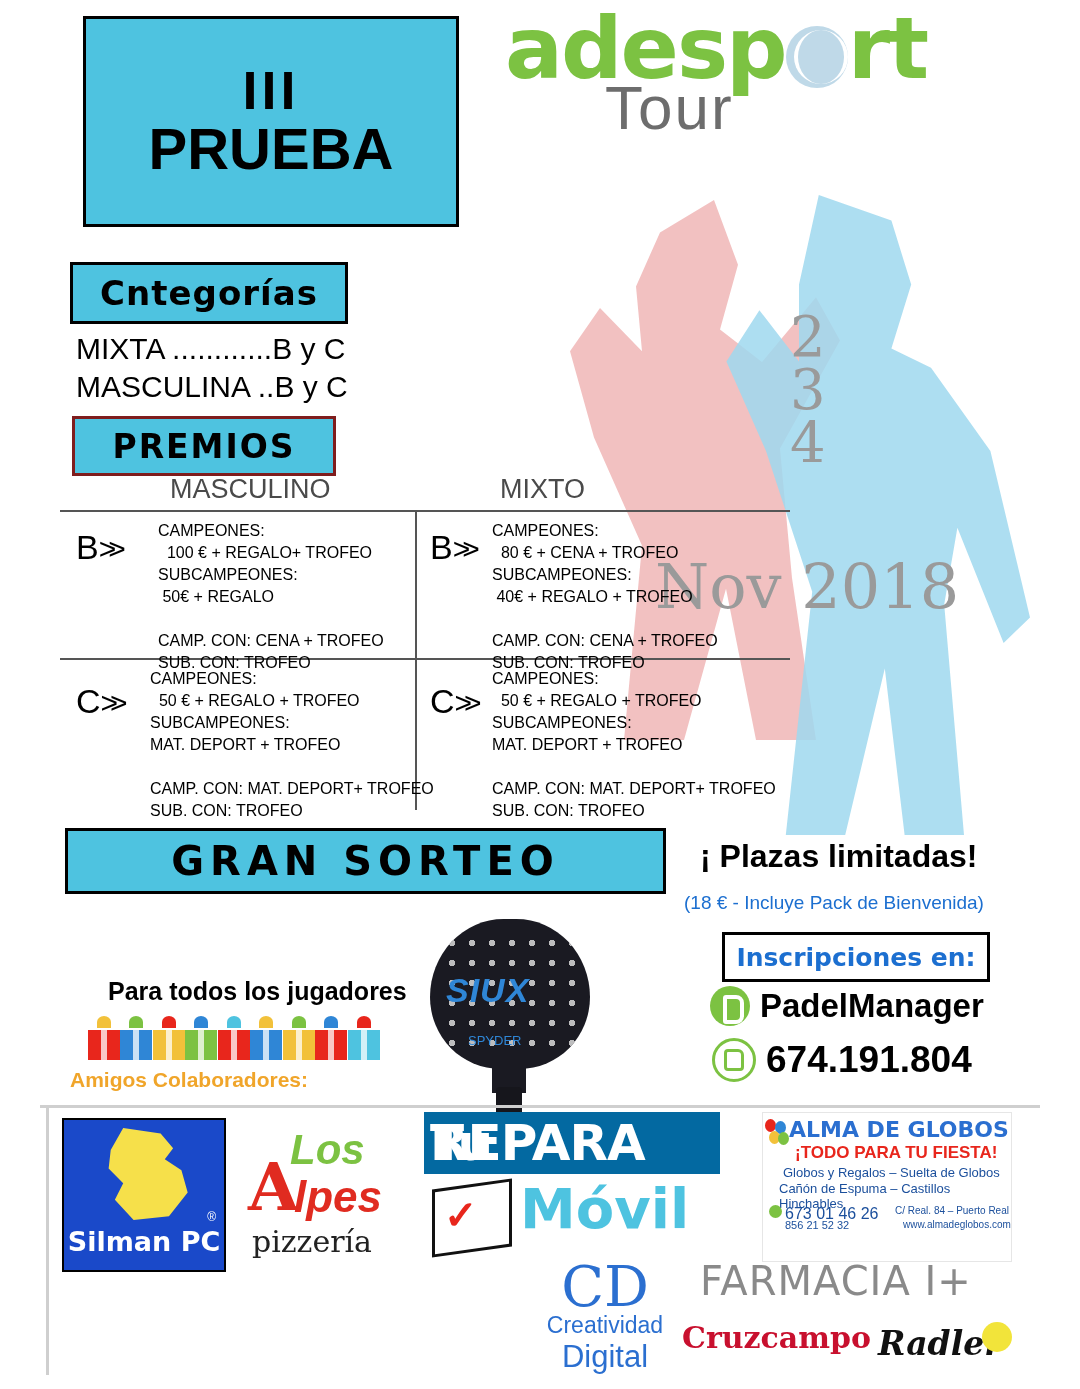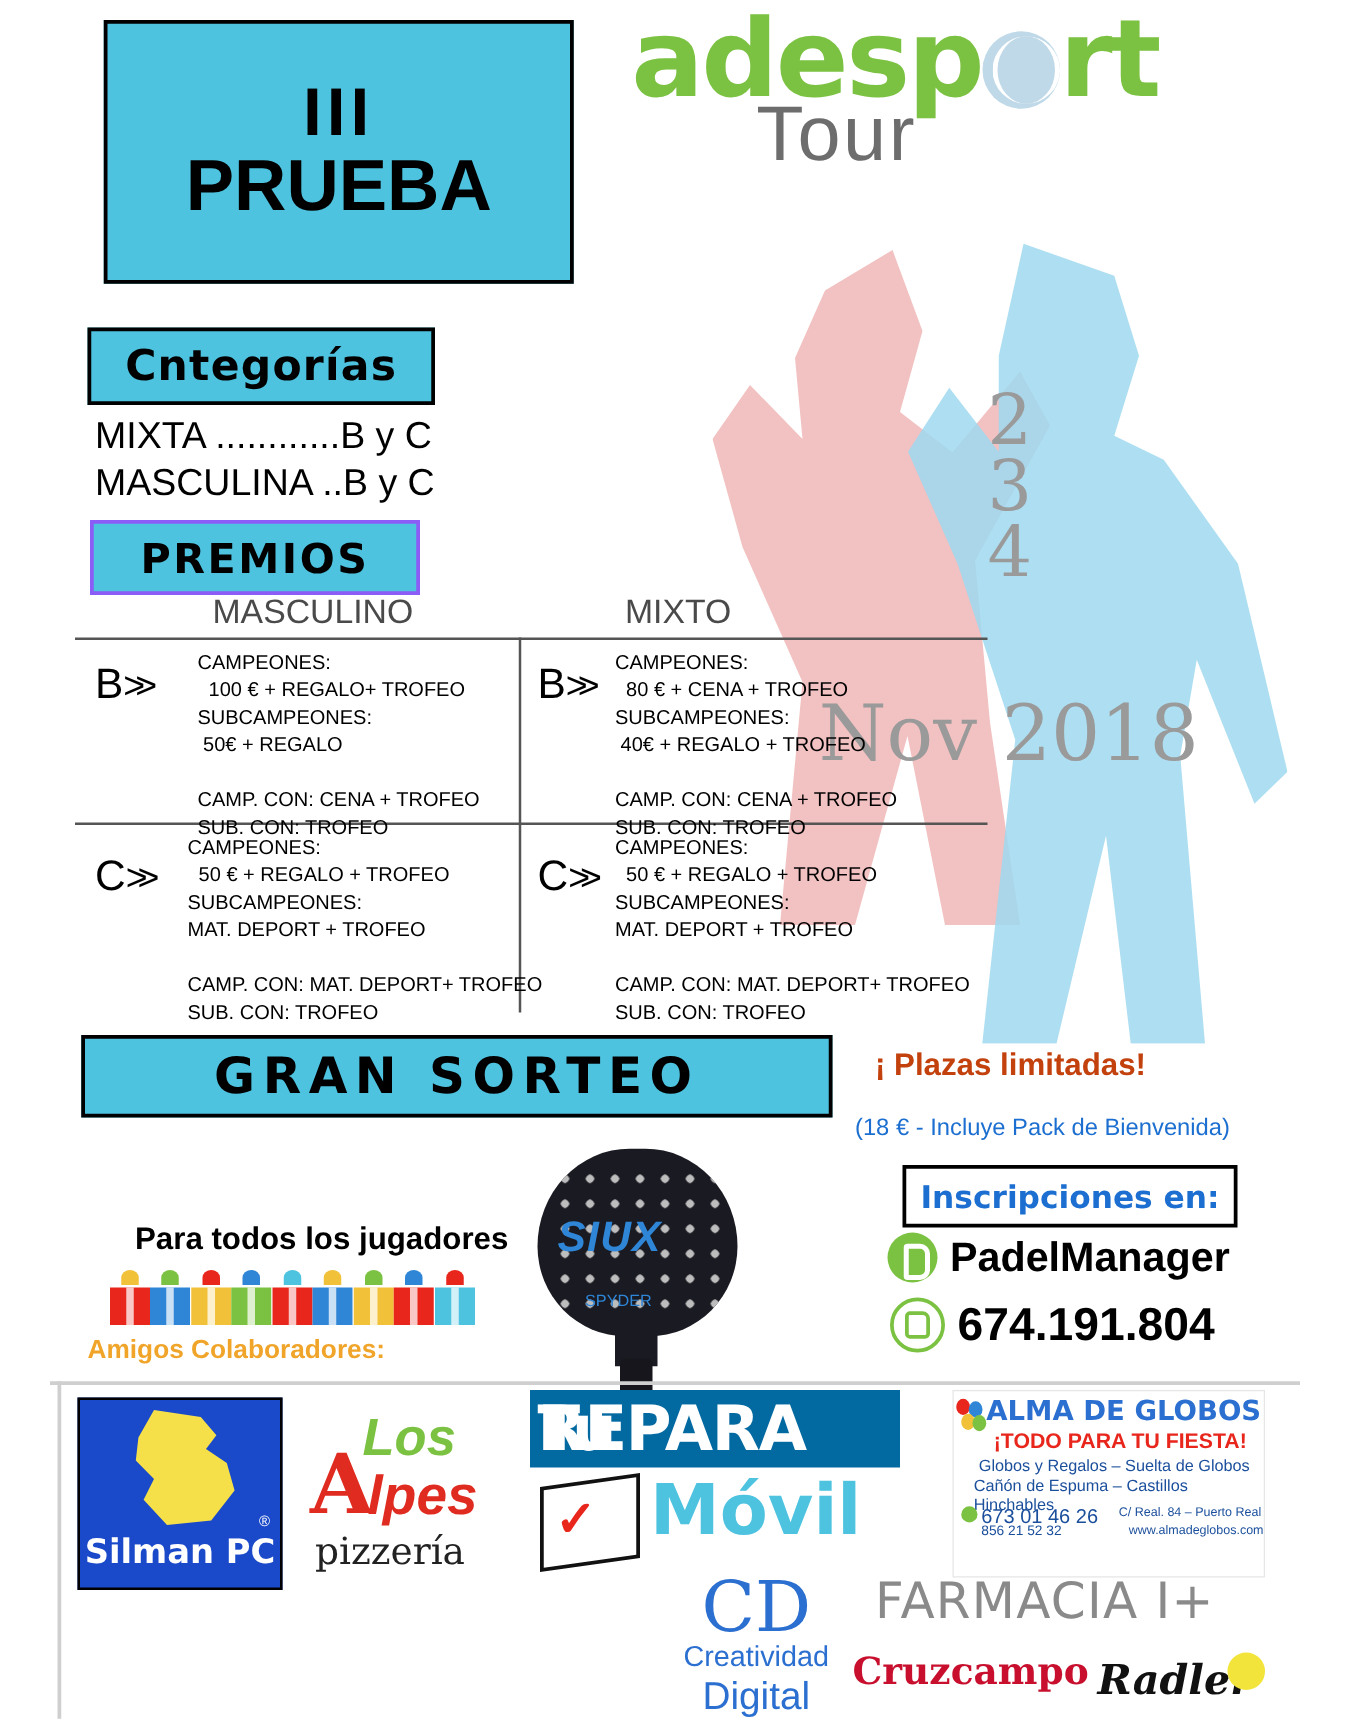--- a/index.html
+++ b/index.html
@@ -42,21 +42,21 @@
   #date-block .nov{position:absolute;left:-135px;top:240px;font-size:62px;white-space:nowrap;}
 
   
   #cat-box{position:absolute;left:70px;top:262px;width:272px;height:56px;
       background:#4ec3e0;border:3px solid #000;display:flex;align-items:center;justify-content:center;}
   #cat-box span{font-size:34px;font-weight:bold;letter-spacing:1px;
       font-family:"DejaVu Sans",sans-serif;}
   #cat-list{position:absolute;left:76px;top:330px;font-size:30px;line-height:1.28;}
 
   #prem-box{position:absolute;left:72px;top:416px;width:258px;height:54px;
-      background:#4ec3e0;border:3px solid #8b5cf6;display:flex;align-items:center;justify-content:center;}
+      background:#4ec3e0;border:3px solid #7f1d1d;display:flex;align-items:center;justify-content:center;}
   #prem-box span{font-size:33px;font-weight:bold;letter-spacing:2px;
       font-family:"DejaVu Sans",sans-serif;}
 
   
   #table{position:absolute;left:60px;top:470px;width:730px;height:345px;}
   #table .col-head{position:absolute;font-size:27px;color:#4a4a4a;}
   #h-masc{left:110px;top:4px;}
   #h-mix{left:440px;top:4px;}
   #table .hline{position:absolute;left:0;width:730px;height:2px;background:#555;}
   #line1{top:40px;} #line2{top:188px;}
@@ -88,21 +88,21 @@
         radial-gradient(circle,#cfcfcf 3.2px,transparent 3.4px) 0 0/20px 20px;
       opacity:.9;}
   #racket .brand{position:absolute;left:16px;top:52px;font-size:34px;font-weight:bold;
       color:#2f86d6;font-style:italic;letter-spacing:1px;z-index:3;}
   #racket .sub{position:absolute;left:38px;top:114px;font-size:13px;color:#2f86d6;z-index:3;}
   #racket .neck{position:absolute;left:62px;top:140px;width:34px;height:34px;background:#1a1a22;}
   #racket .grip{position:absolute;left:66px;top:168px;width:26px;height:44px;background:#16161c;
       border-radius:4px;}
 
   
-  #plazas{position:absolute;left:700px;top:838px;font-size:25px;font-weight:bold;color:#c2410c;}
+  #plazas{position:absolute;left:700px;top:838px;font-size:32px;font-weight:bold;color:#000000;}
   #incluye{position:absolute;left:684px;top:892px;font-size:19px;color:#1c6fd0;}
   #insc-box{position:absolute;left:722px;top:932px;width:262px;height:44px;
       border:3px solid #000;background:#fff;display:flex;align-items:center;justify-content:center;}
   #insc-box span{font-size:25px;font-weight:bold;color:#1c6fd0;font-family:"DejaVu Sans",sans-serif;}
   #pm{position:absolute;left:710px;top:986px;display:flex;align-items:center;gap:10px;}
   #pm .pmlogo{width:40px;height:40px;border-radius:50%;background:#7cc242;position:relative;}
   #pm .pmlogo:after{content:"";position:absolute;left:13px;top:9px;width:13px;height:21px;
       border:4px solid #fff;border-radius:3px 8px 8px 3px;}
   #pm .t1{font-size:33px;font-weight:bold;}
   #phone{position:absolute;left:712px;top:1038px;display:flex;align-items:center;gap:10px;}

